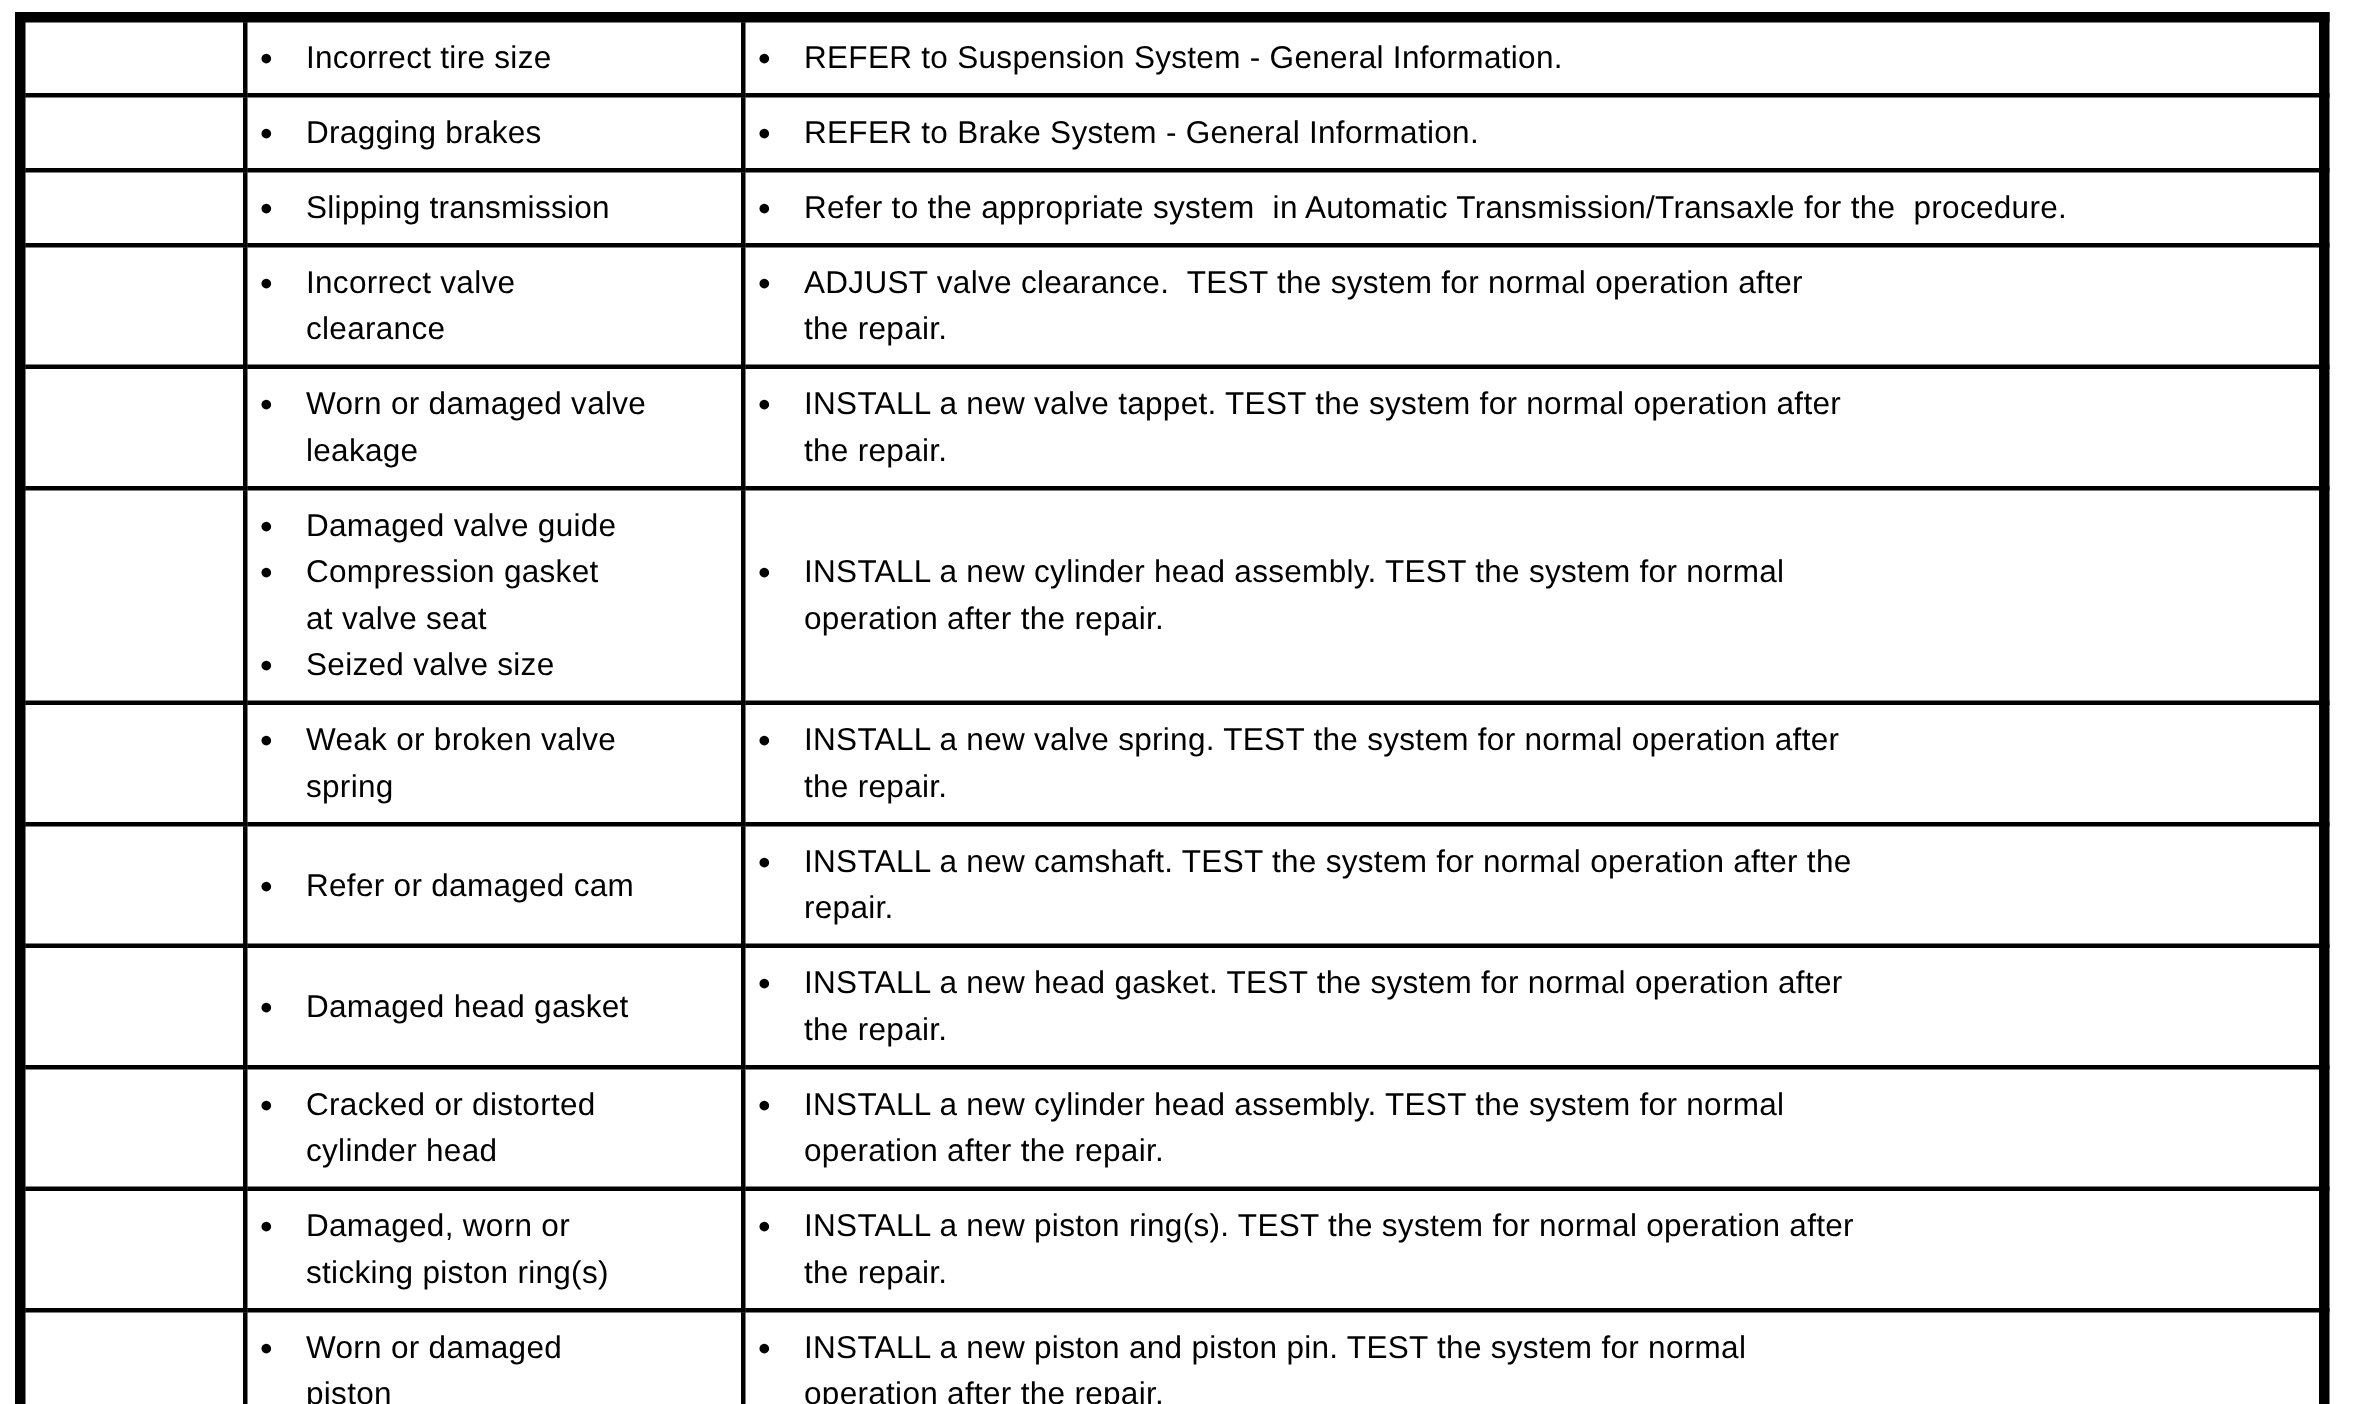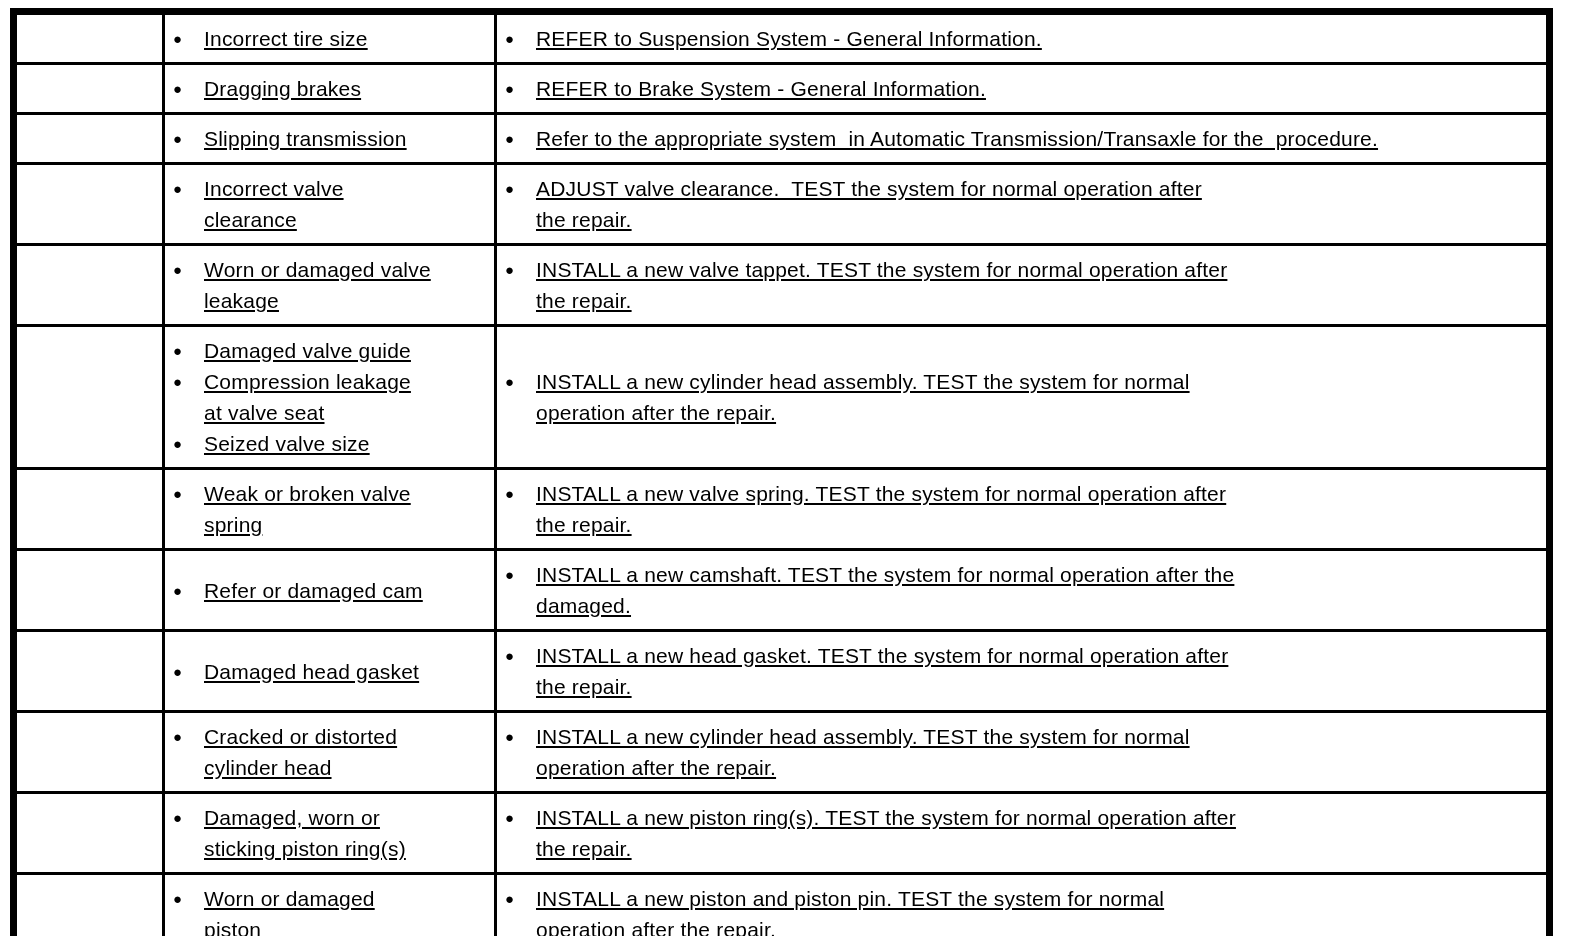--- a/index.html
+++ b/index.html
@@ -48,21 +48,20 @@
     line-height: 31px;
     color: var(--text-color);
   }
   .lines { min-width: 0; }
   .line {
     display: block;
     white-space: pre;
     font-size: 21px;
     line-height: 31px;
     letter-spacing: 0.2px;
-    text-decoration: underline;
   }
 </style>
 </head>
 <body>
 
 <div class="page">
   <table class="diag">
     <tbody>
         <tr style="height: 50px;">
           <td class="col-empty"></td>
@@ -168,21 +167,21 @@
           <td class="col-cause">
             <div class="item">
               <span class="bullet">●</span>
               <span class="lines">
                 <span class="line">Damaged valve guide</span>
               </span>
             </div>
             <div class="item">
               <span class="bullet">●</span>
               <span class="lines">
-                <span class="line">Compression leakage</span>
+                <span class="line">Compression gasket</span>
                 <span class="line">at valve seat</span>
               </span>
             </div>
             <div class="item">
               <span class="bullet">●</span>
               <span class="lines">
                 <span class="line">Seized valve size</span>
               </span>
             </div>
           </td>
@@ -225,21 +224,21 @@
               <span class="lines">
                 <span class="line">Refer or damaged cam</span>
               </span>
             </div>
           </td>
           <td class="col-action">
             <div class="item">
               <span class="bullet">●</span>
               <span class="lines">
                 <span class="line">INSTALL a new camshaft. TEST the system for normal operation after the</span>
-                <span class="line">damaged.</span>
+                <span class="line">repair.</span>
               </span>
             </div>
           </td>
         </tr>
         <tr style="height: 80px;">
           <td class="col-empty"></td>
           <td class="col-cause">
             <div class="item">
               <span class="bullet">●</span>
               <span class="lines">

